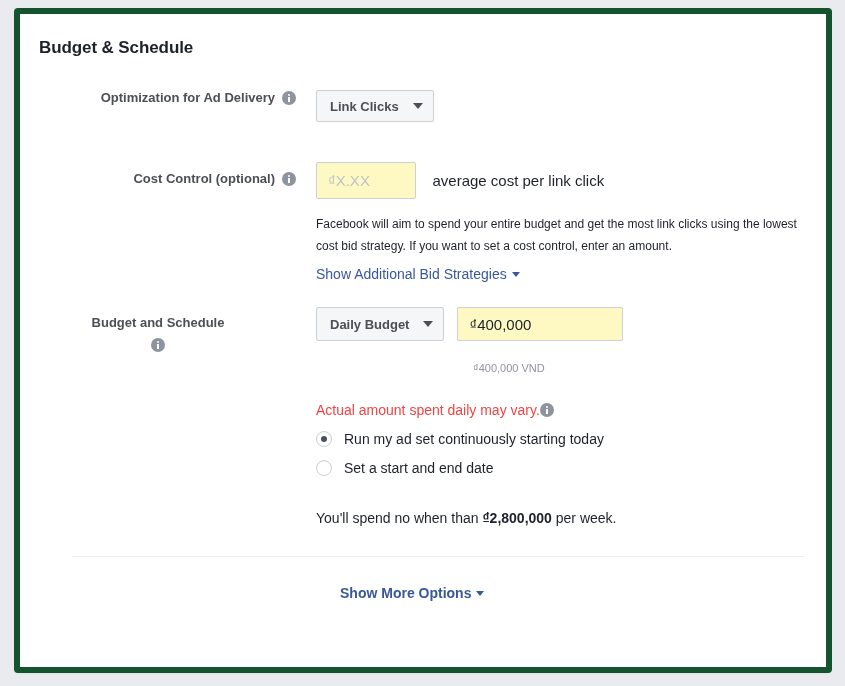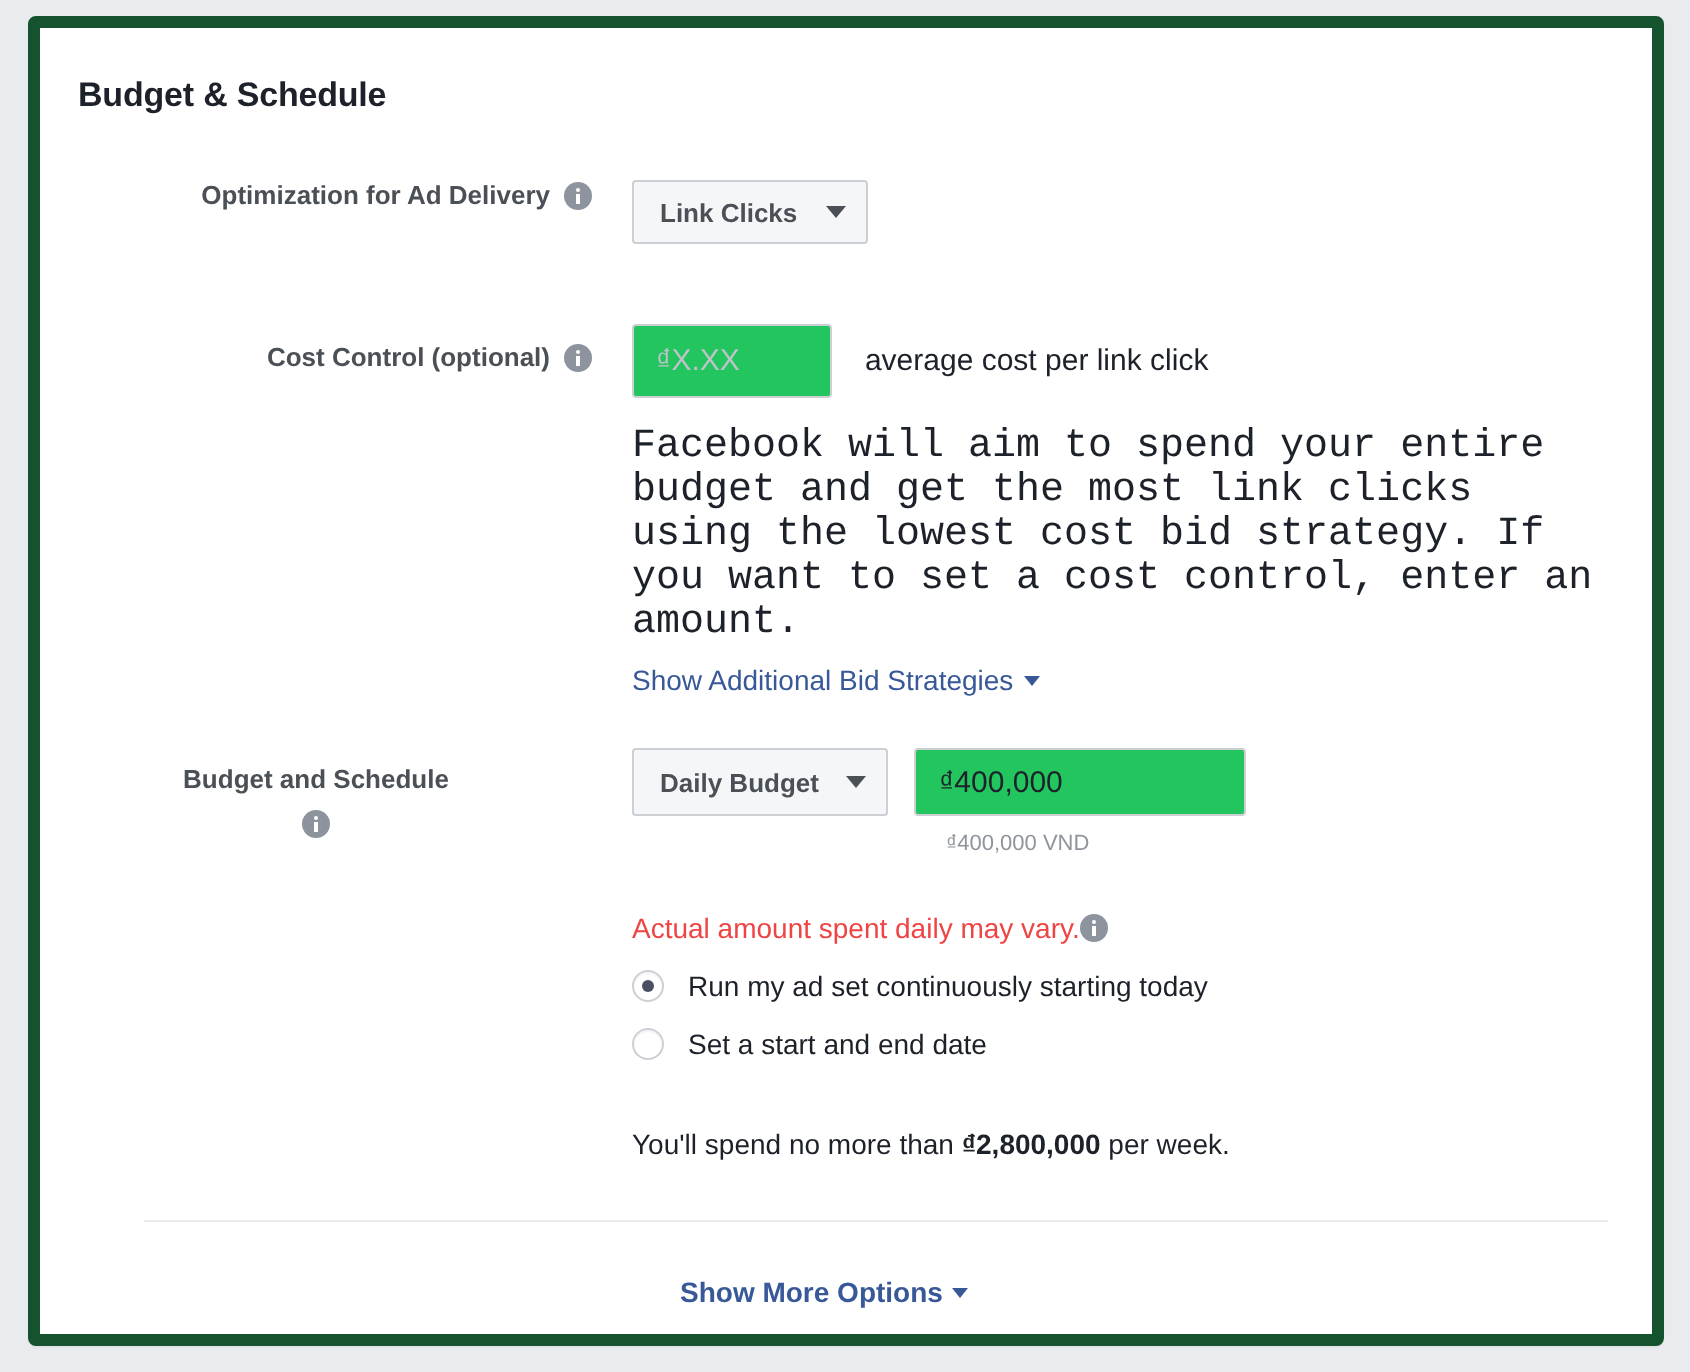--- a/index.html
+++ b/index.html
@@ -122,60 +122,59 @@
     display: inline-block;
     margin-left: 5px;
     vertical-align: 2px;
   }
 
   
   .text-input {
     height: 37px;
     border: 1px solid #ccd0d5;
     border-radius: 2px;
-    background: #22c55e;
+    background: #fef9c3;
     font-family: "Liberation Sans", sans-serif;
     font-size: 15px;
     color: #1d2129;
     padding: 0 11px;
     outline: none;
   }
   .text-input::placeholder { color: #bec3c9; }
   #cost-control-input { width: 100px; }
   #budget-amount-input { width: 166px; }
 
   .inline-note {
     font-size: 15px;
     color: #1d2129;
     margin-left: 12px;
     line-height: 37px;
     vertical-align: top;
   }
 
   .helper-text {
-    font-size: 20px;
+    font-size: 12px;
     color: #1d2129;
     line-height: 22px;
     max-width: 492px;
     margin-top: 14px;
-    font-family: Liberation Mono, monospace;
   }
   .blue-link {
     font-size: 14px;
     color: #385898;
     text-decoration: none;
     cursor: pointer;
     display: inline-block;
     margin-top: 9px;
   }
 
   .currency-note {
     font-size: 11px;
     color: #90949c;
-    margin-top: 8px;
+    margin-top: 21px;
     margin-left: 157px;
   }
 
   .vary-line {
     display: flex;
     align-items: center;
     gap: 0;
     font-size: 14px;
     color: #ef4444;
     margin-top: 28px;
@@ -289,21 +288,21 @@
 
         <div class="radio-row">
           <span class="radio checked"></span>
           <span class="radio-label">Run my ad set continuously starting today</span>
         </div>
         <div class="radio-row">
           <span class="radio"></span>
           <span class="radio-label">Set a start and end date</span>
         </div>
 
-        <div class="spend-cap"><span>You'll spend no more than </span><b>₫2,800,000</b><span> per week.</span></div>
+        <div class="spend-cap"><span>You'll spend no when than </span><b>₫2,800,000</b><span> per week.</span></div>
 
       </div>
     </div>
 
     <div class="divider"></div>
 
     <div class="footer">
       <a class="blue-link" style="margin-top:0;"><span>Show More Options</span><span class="caret-blue"></span></a>
     </div>
 

